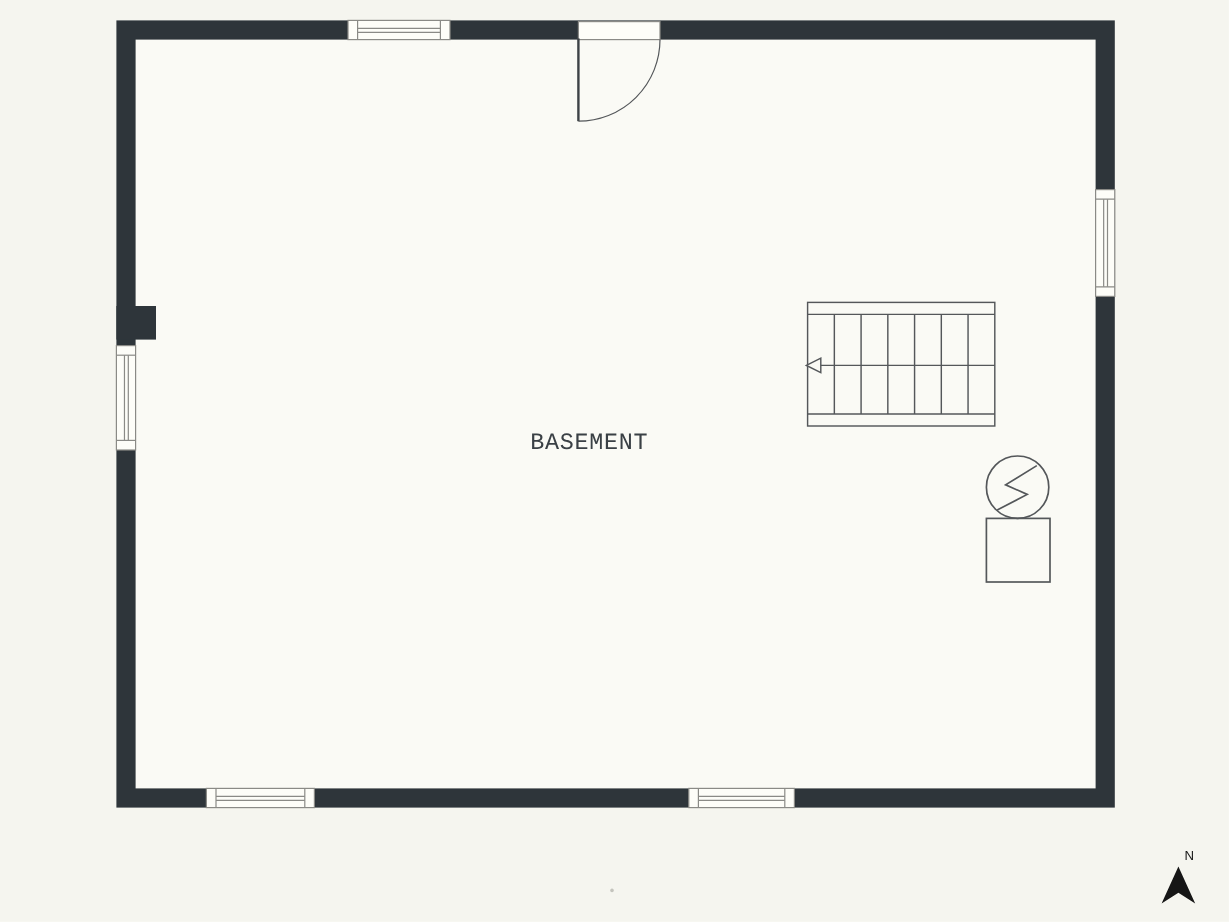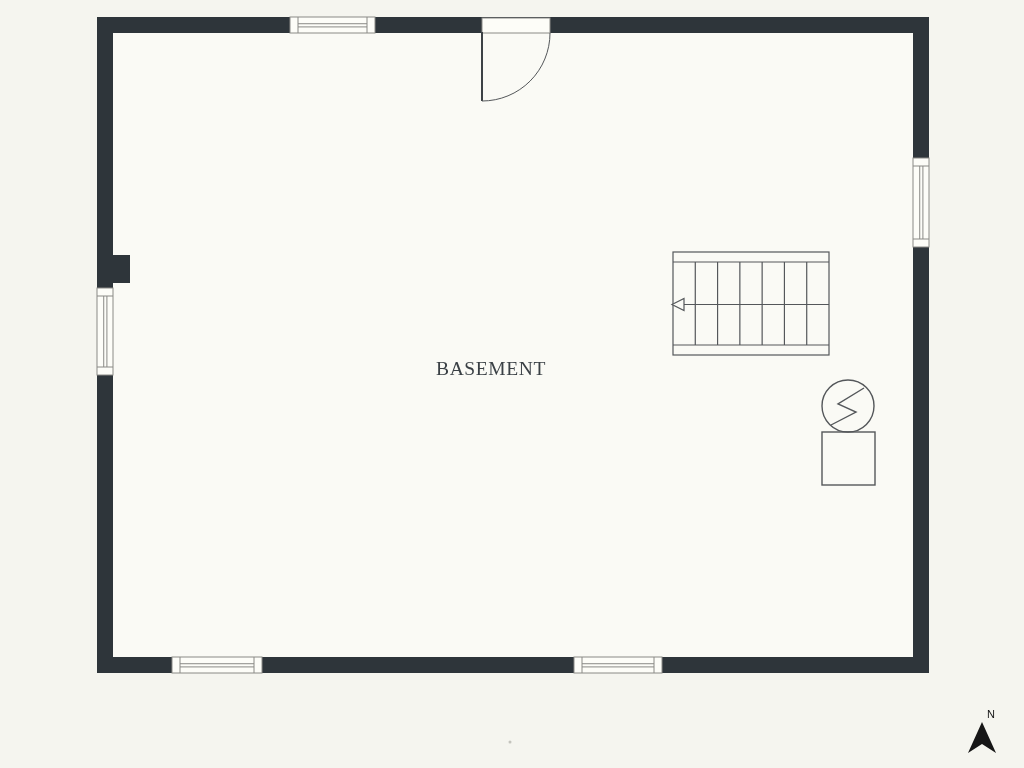--- a/index.html
+++ b/index.html
@@ -18,21 +18,21 @@
     position: absolute;
     left: 0;
     top: 0;
     display: block;
   }
   .room-label {
     position: absolute;
     left: 491px;
     top: 369px;
     transform: translate(-50%, -50%);
-    font-family: Liberation Serif, serif;
+    font-family: Liberation Mono, monospace;
     font-size: 19.5px;
     font-weight: 400;
     letter-spacing: 0.6px;
     color: var(--text, #3a4045);
     white-space: nowrap;
   }
   .compass-label {
     position: absolute;
     left: 991px;
     top: 714px;

